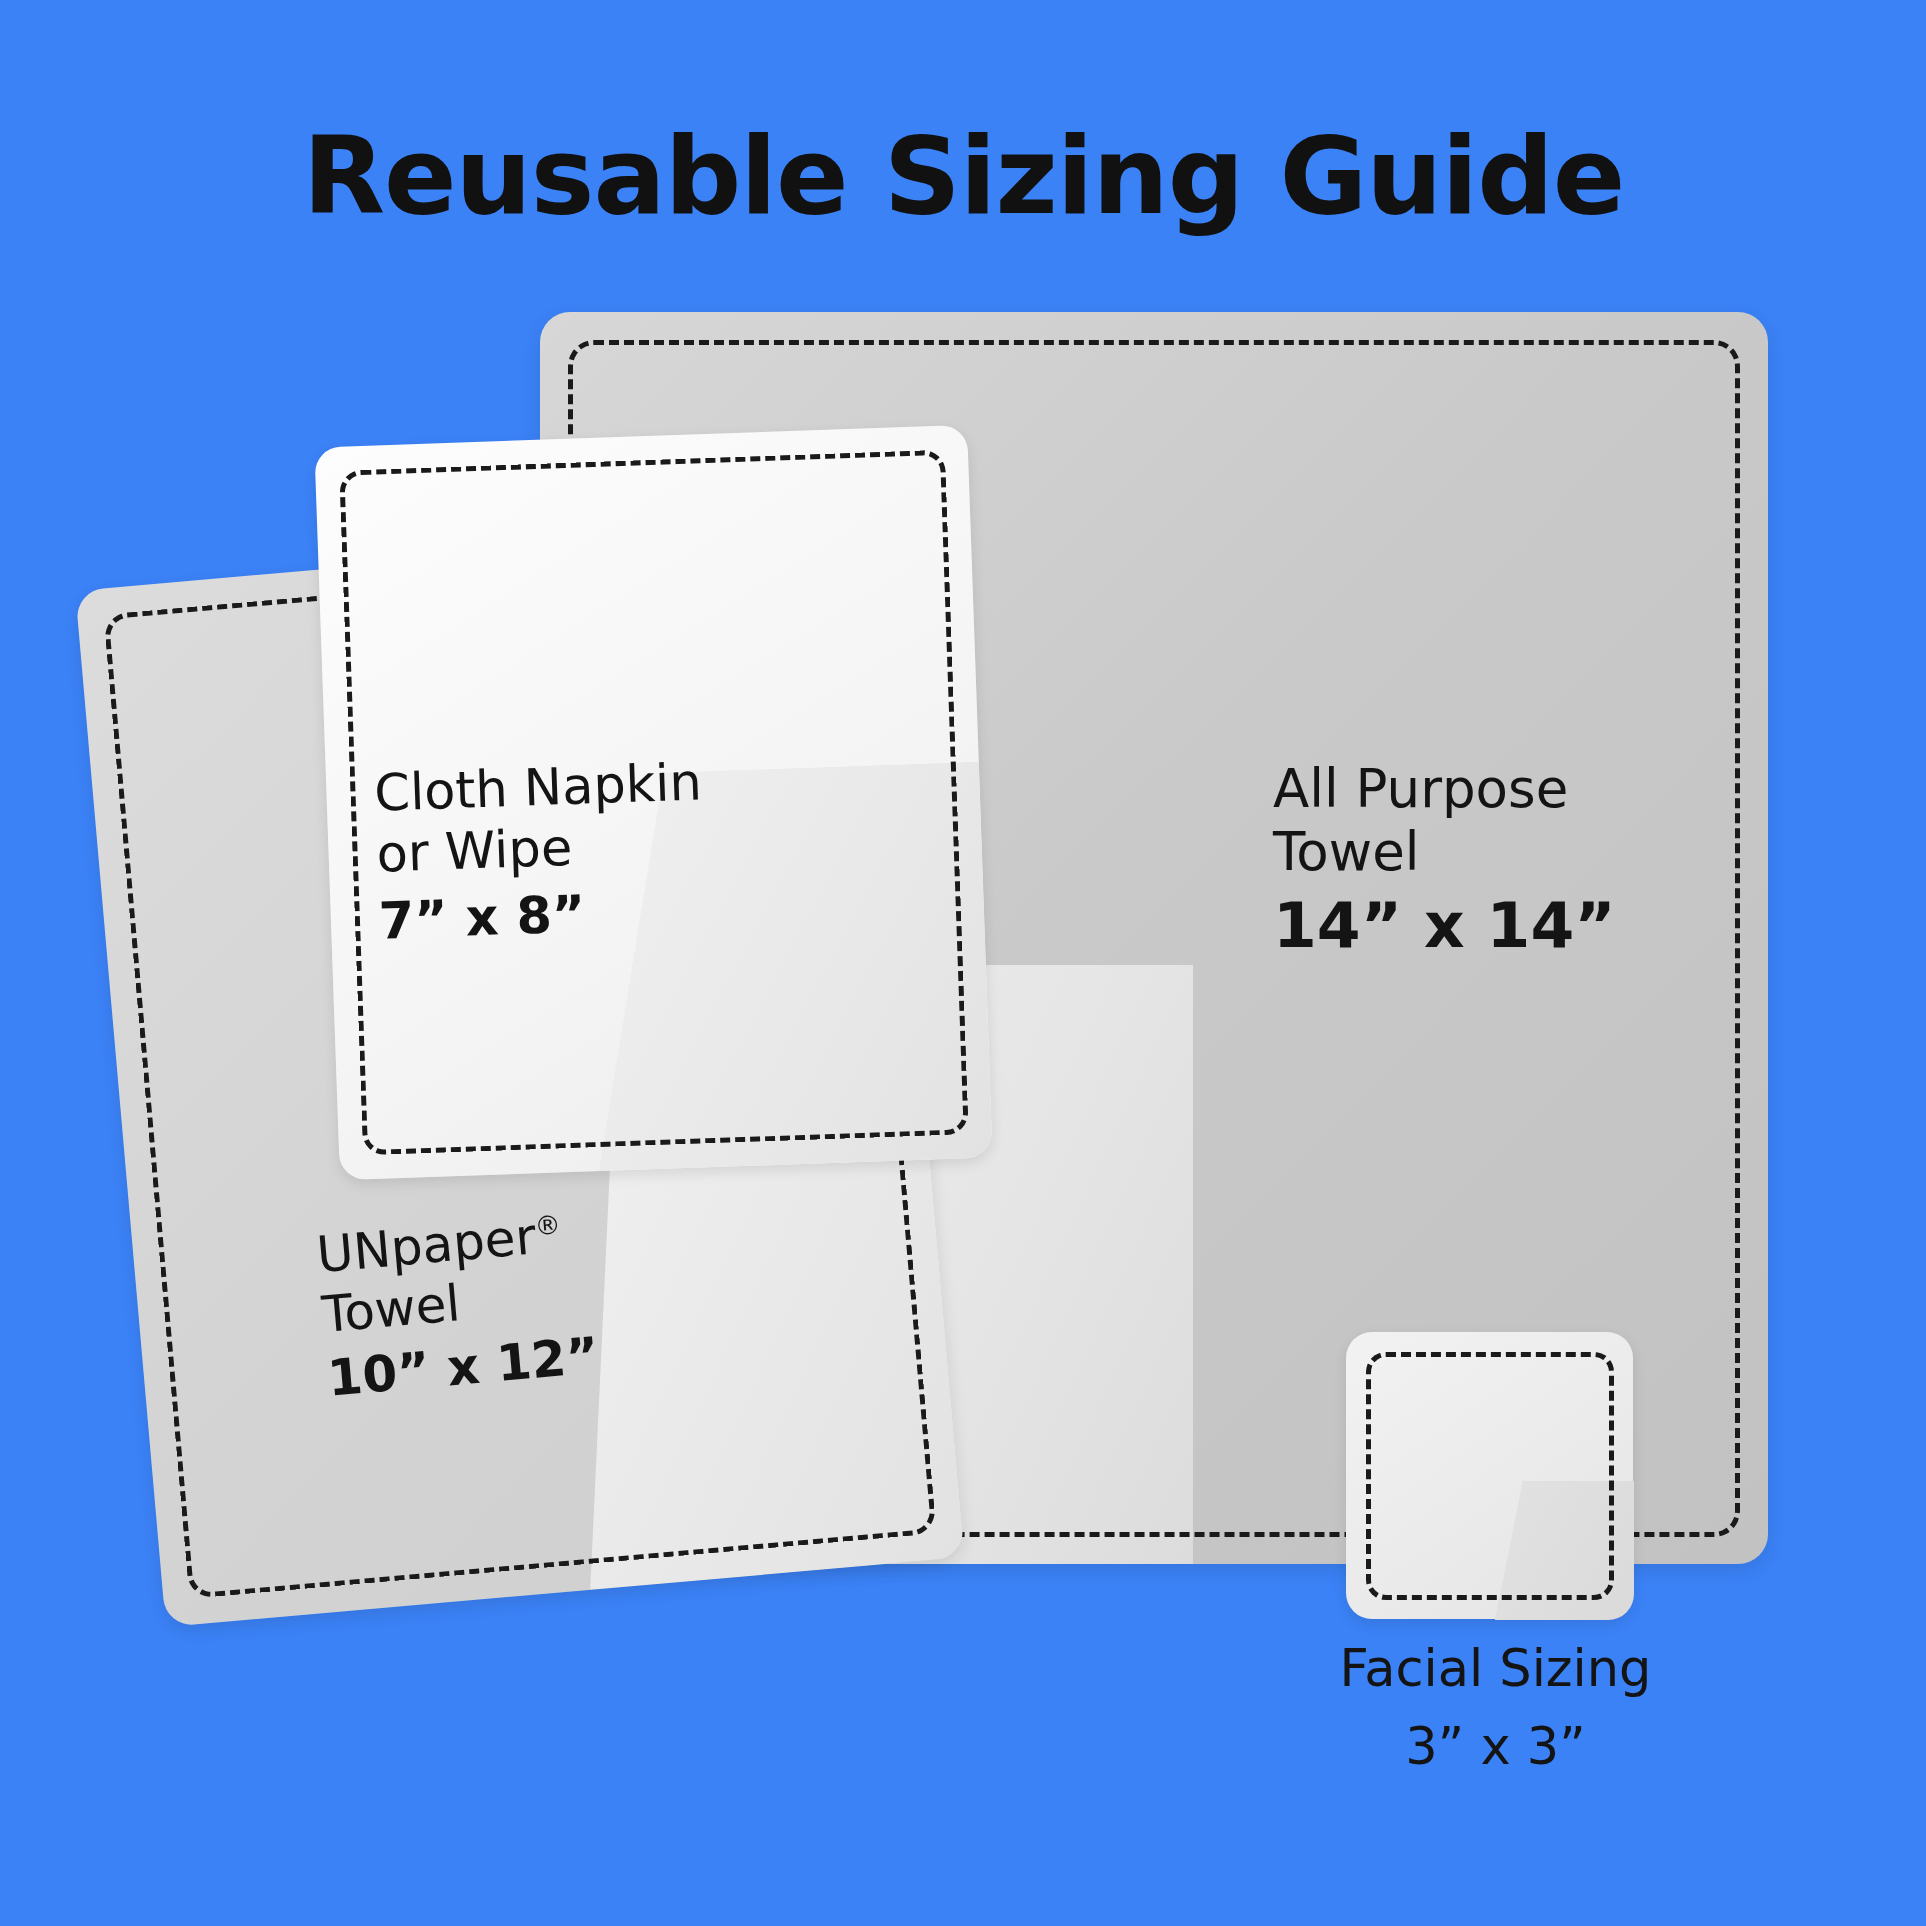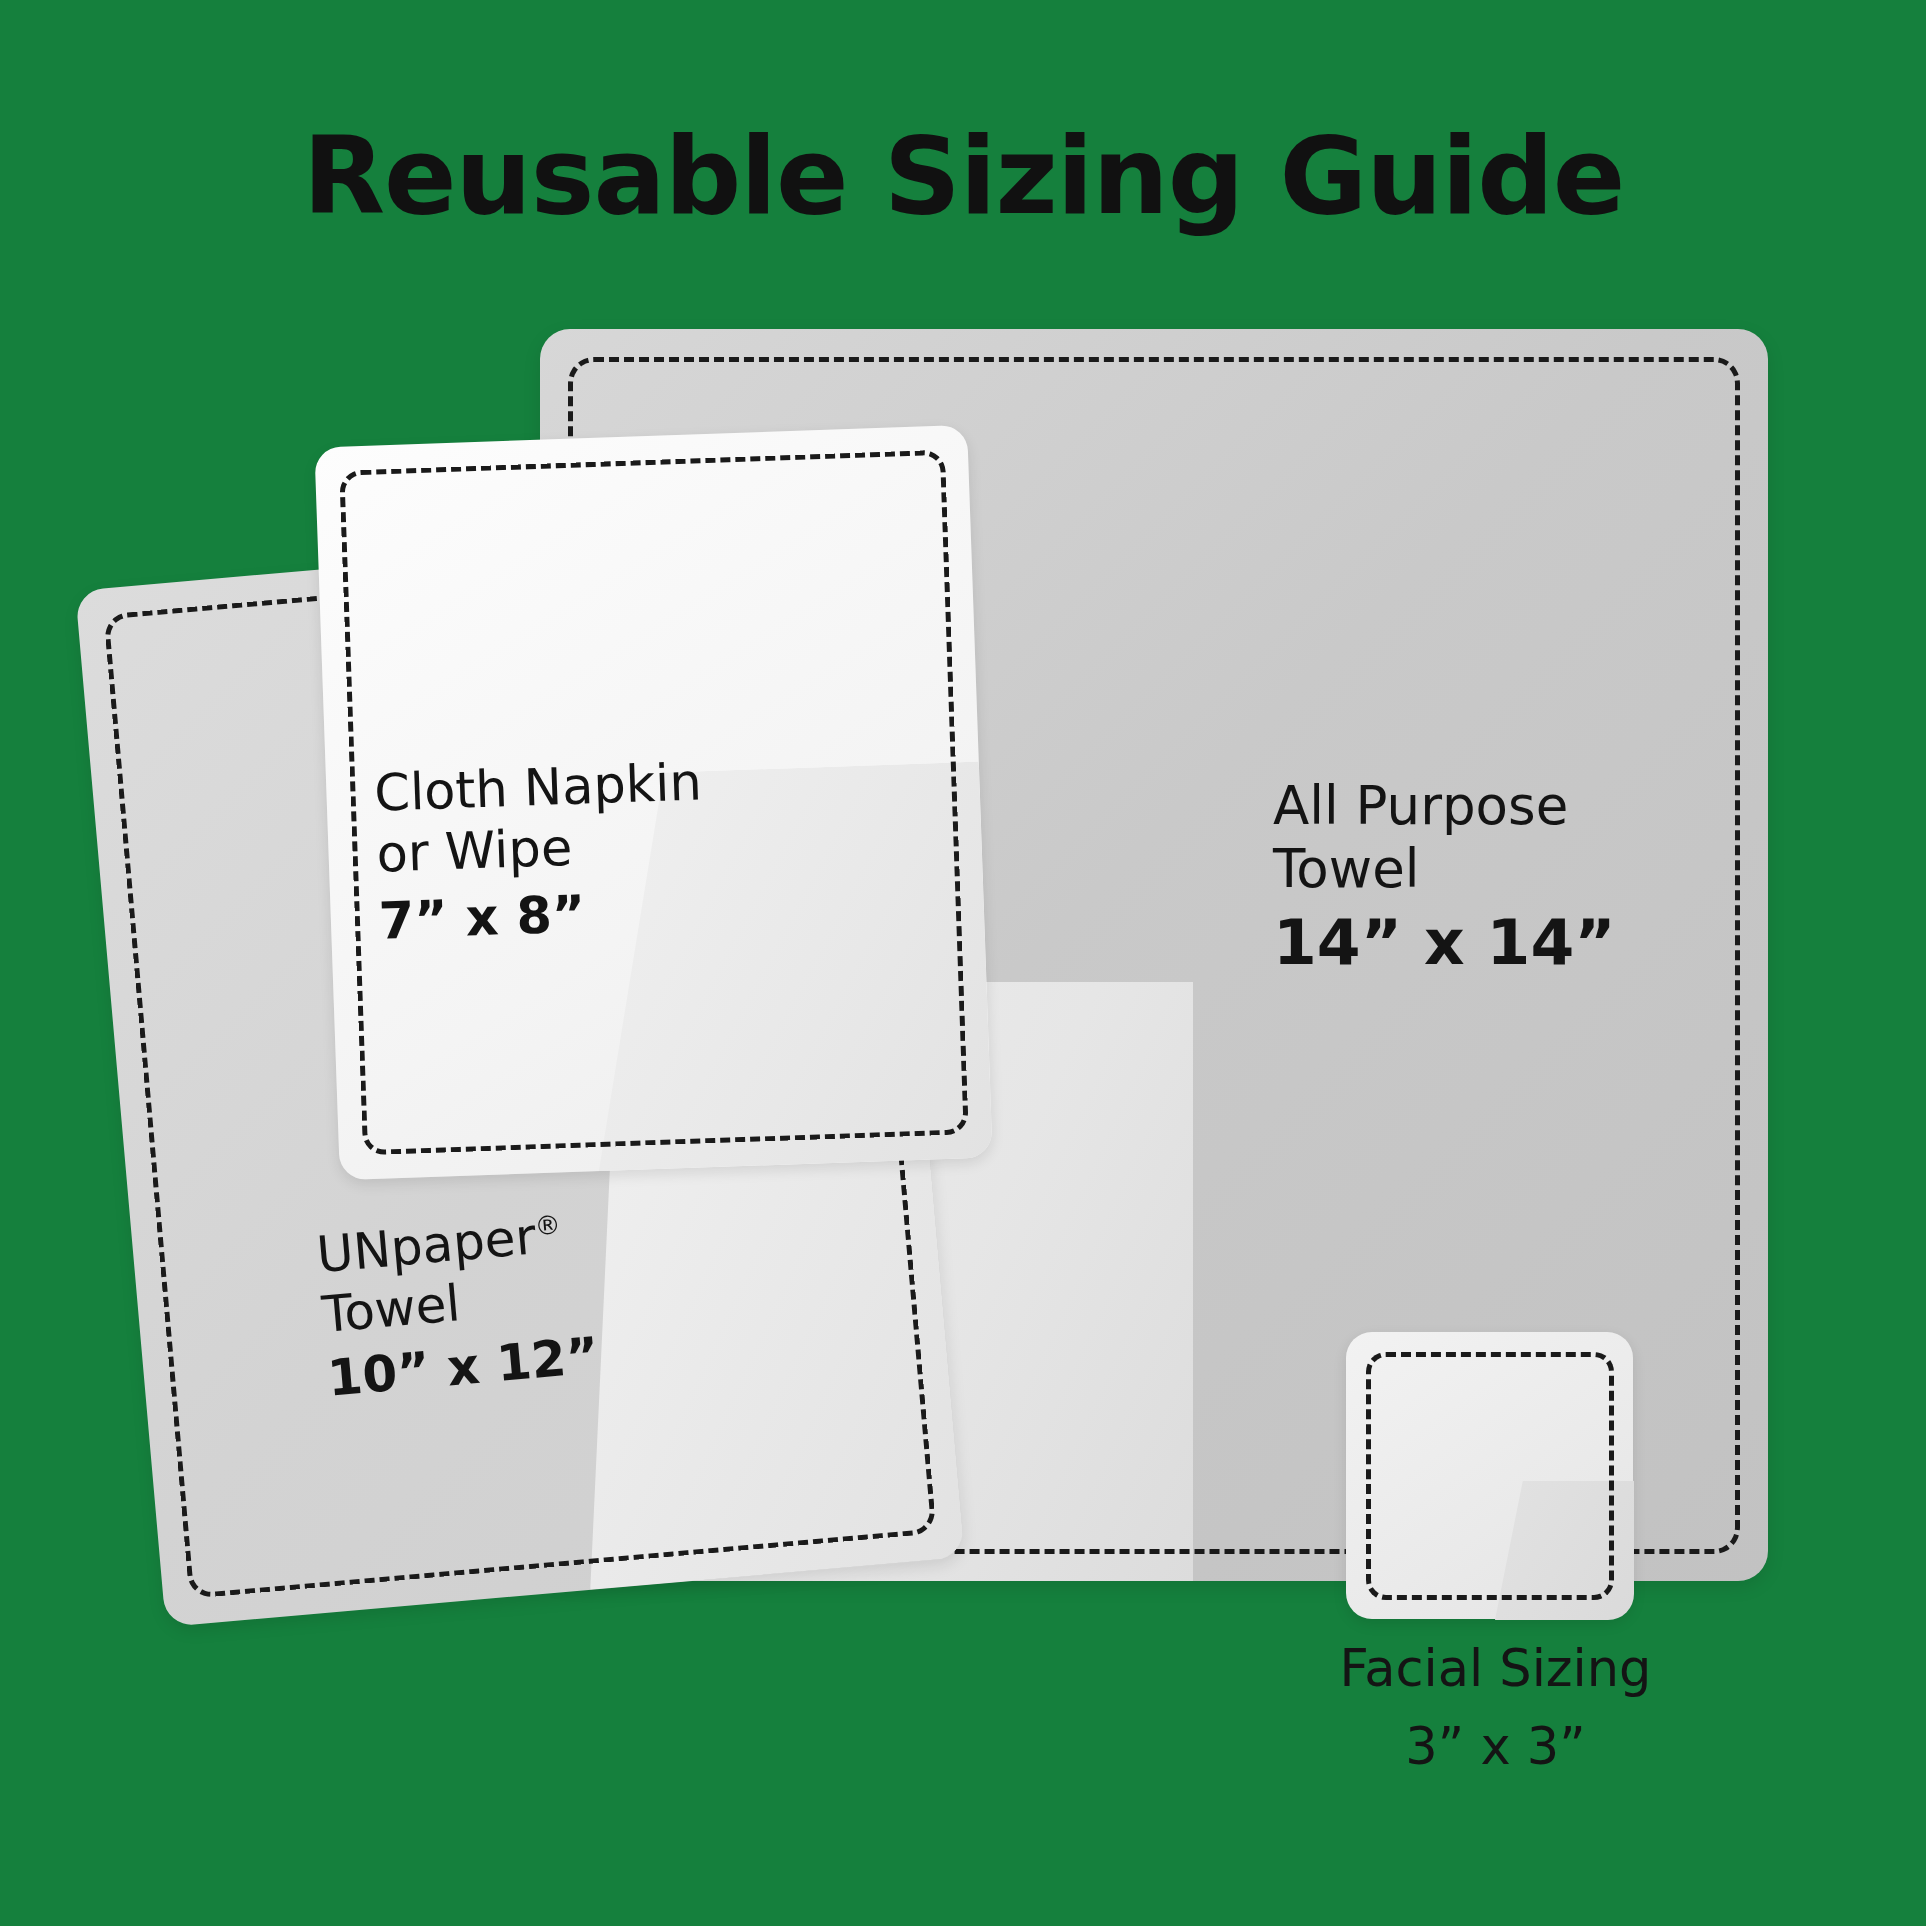--- a/index.html
+++ b/index.html
@@ -14,21 +14,21 @@
     font-family: "DejaVu Sans", "Liberation Sans", sans-serif;
     color: #1a1a1a;
     position: relative;
   }
 
   #stage {
     position: absolute;
     left: 0; top: 0;
     width: 1927px;
     height: 1927px;
-    background: #15803d;
+    background: #3b82f6;
   }
 
   
   #title {
     position: absolute;
     left: 0;
     top: 114px;
     width: 1927px;
     text-align: center;
     font-size: 107px;
@@ -53,21 +53,21 @@
   .dash {
     position: absolute;
     box-sizing: border-box;
     border: 5px dashed #1a1a1a;
     border-radius: 20px;
   }
 
   
   #towel-all-purpose {
     left: 540px;
-    top: 329px;
+    top: 312px;
     width: 1228px;
     height: 1252px;
   }
   #towel-all-purpose .body {
     background: linear-gradient(135deg, #d7d7d7 0%, #c9c9c9 45%, #c2c2c2 100%);
     border-radius: 30px;
     box-shadow: 0 6px 18px rgba(0,0,0,0.10);
   }
   
   #towel-all-purpose .fold {

